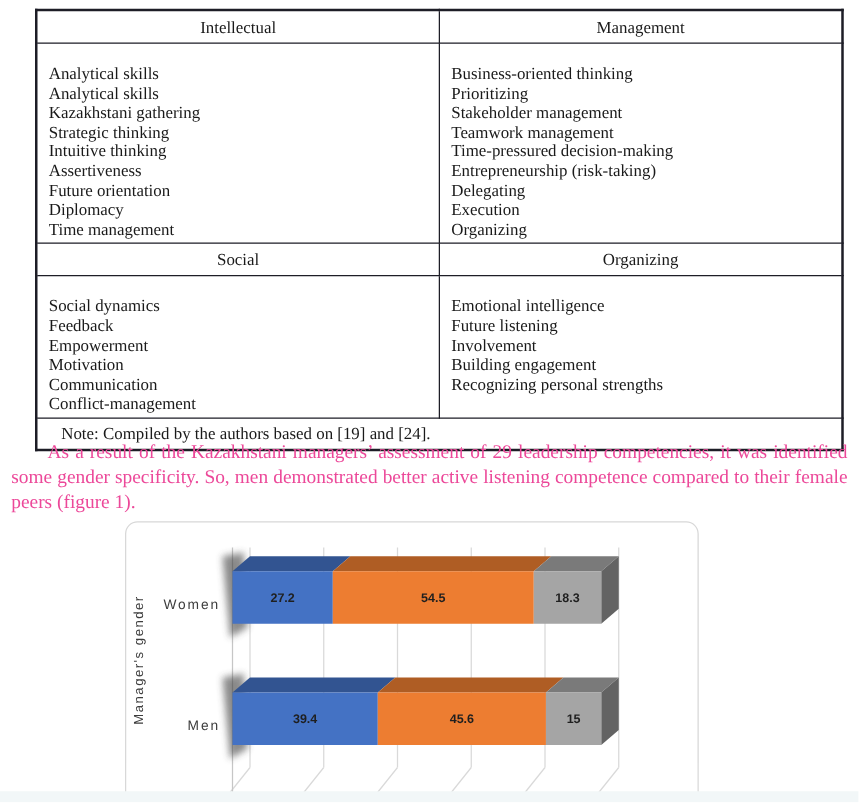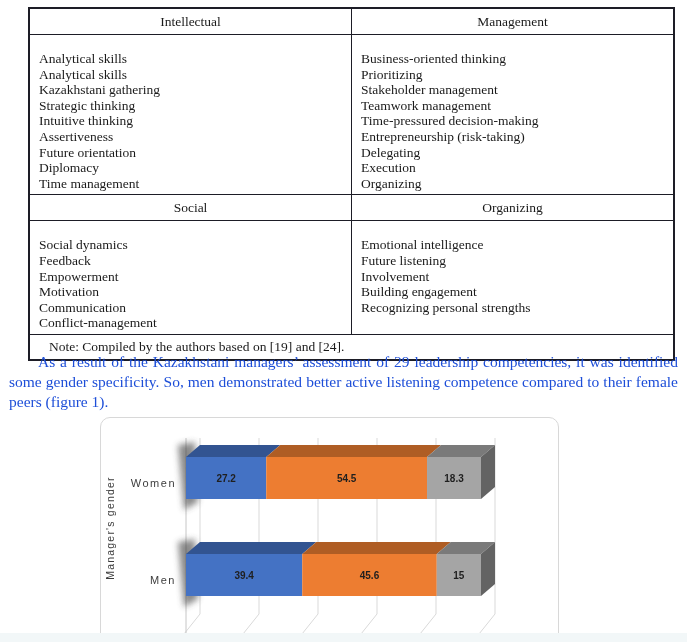--- a/index.html
+++ b/index.html
@@ -9,21 +9,21 @@
   
   .doc-table{position:absolute;left:28px;top:7px;width:647px;border-collapse:collapse;
              border:2px solid #1d1d26;table-layout:fixed;}
   .doc-table td{border:1px solid #1d1d26;font-size:13.5px;vertical-align:top;}
   .doc-table tr.hdr td{height:25px;text-align:center;vertical-align:middle;padding:0;}
   .doc-table td.list{padding:16px 9px 3px 9px;line-height:15.6px;}
   .doc-table td.note-cell{padding:2px 19px;line-height:16px;height:20px;vertical-align:middle;}
 
   
   .para{position:absolute;left:9px;top:336px;width:669px;font-size:15.5px;line-height:20px;
-        text-align:justify;text-indent:29px;color:#1d4ed8;}
+        text-align:justify;text-indent:29px;color:#ec4899;}
 
   
   .chart-box{position:absolute;left:100px;top:417px;width:457px;height:216px;background:#fff;
              border:1px solid #d8d8d8;border-radius:10px 10px 0 0;overflow:hidden;}
   .chart-box svg{display:block;}
   .dlabel{font-family:"Liberation Sans","DejaVu Sans",sans-serif;font-size:10px;font-weight:600;fill:#1f1f1f;}
   .clabel{font-family:"Liberation Sans","DejaVu Sans",sans-serif;font-size:11px;letter-spacing:1.5px;fill:#3d3d3d;}
   .ytitle{font-family:"Liberation Sans","DejaVu Sans",sans-serif;font-size:10.5px;letter-spacing:1.2px;fill:#3d3d3d;}
 
   .page-edge{position:absolute;left:0;top:633px;width:687px;height:9px;background:#f2f7f8;}

